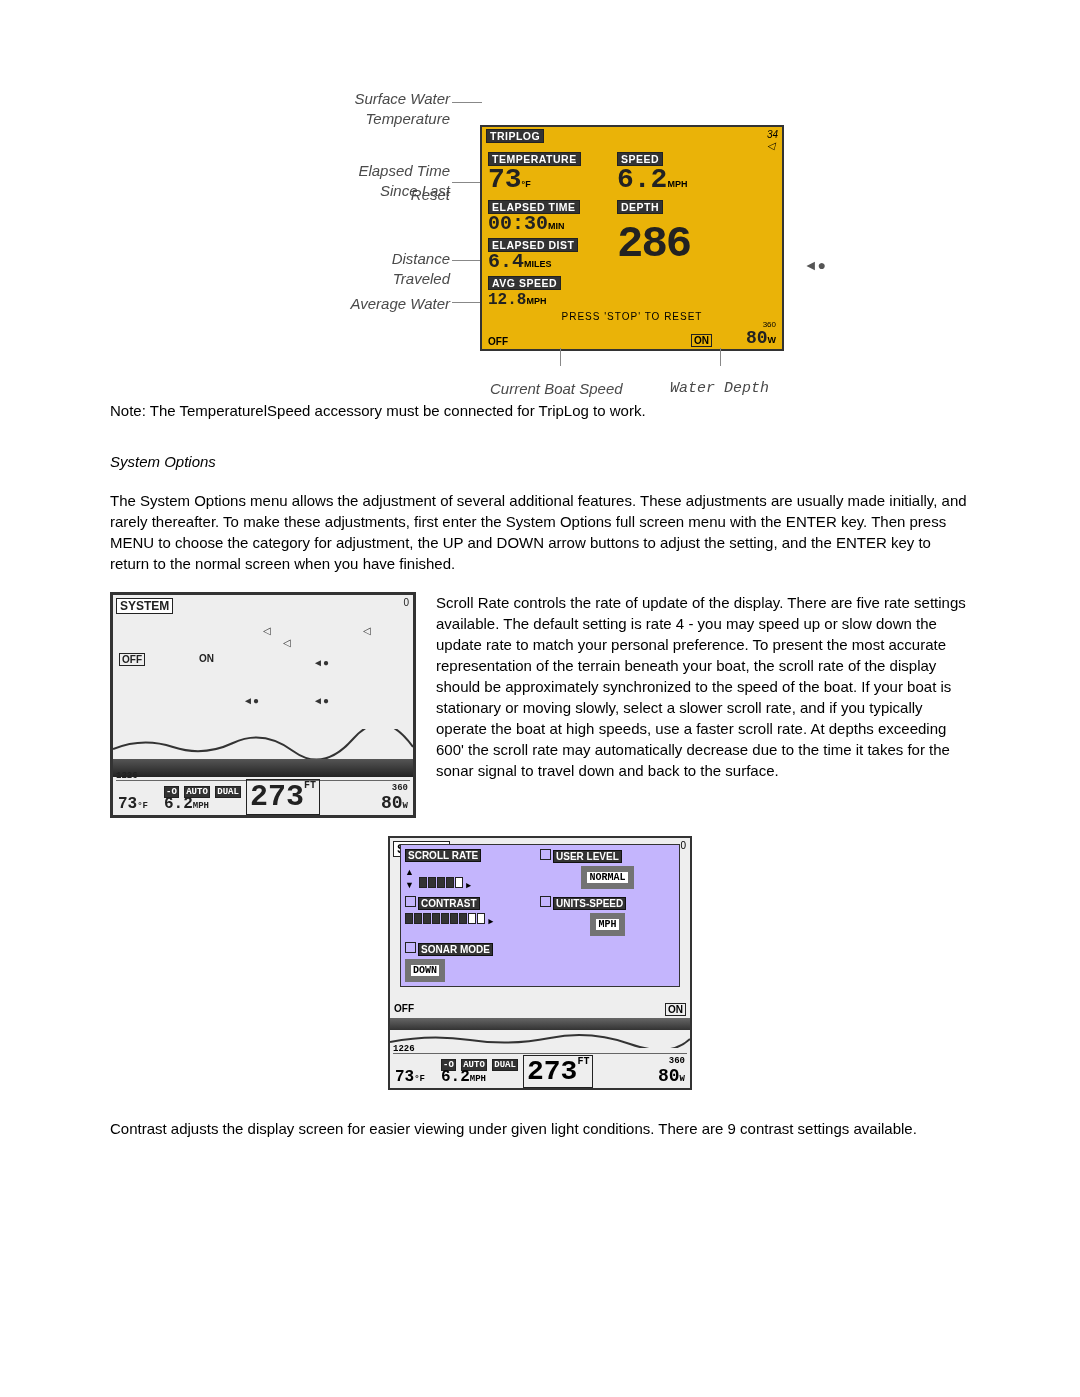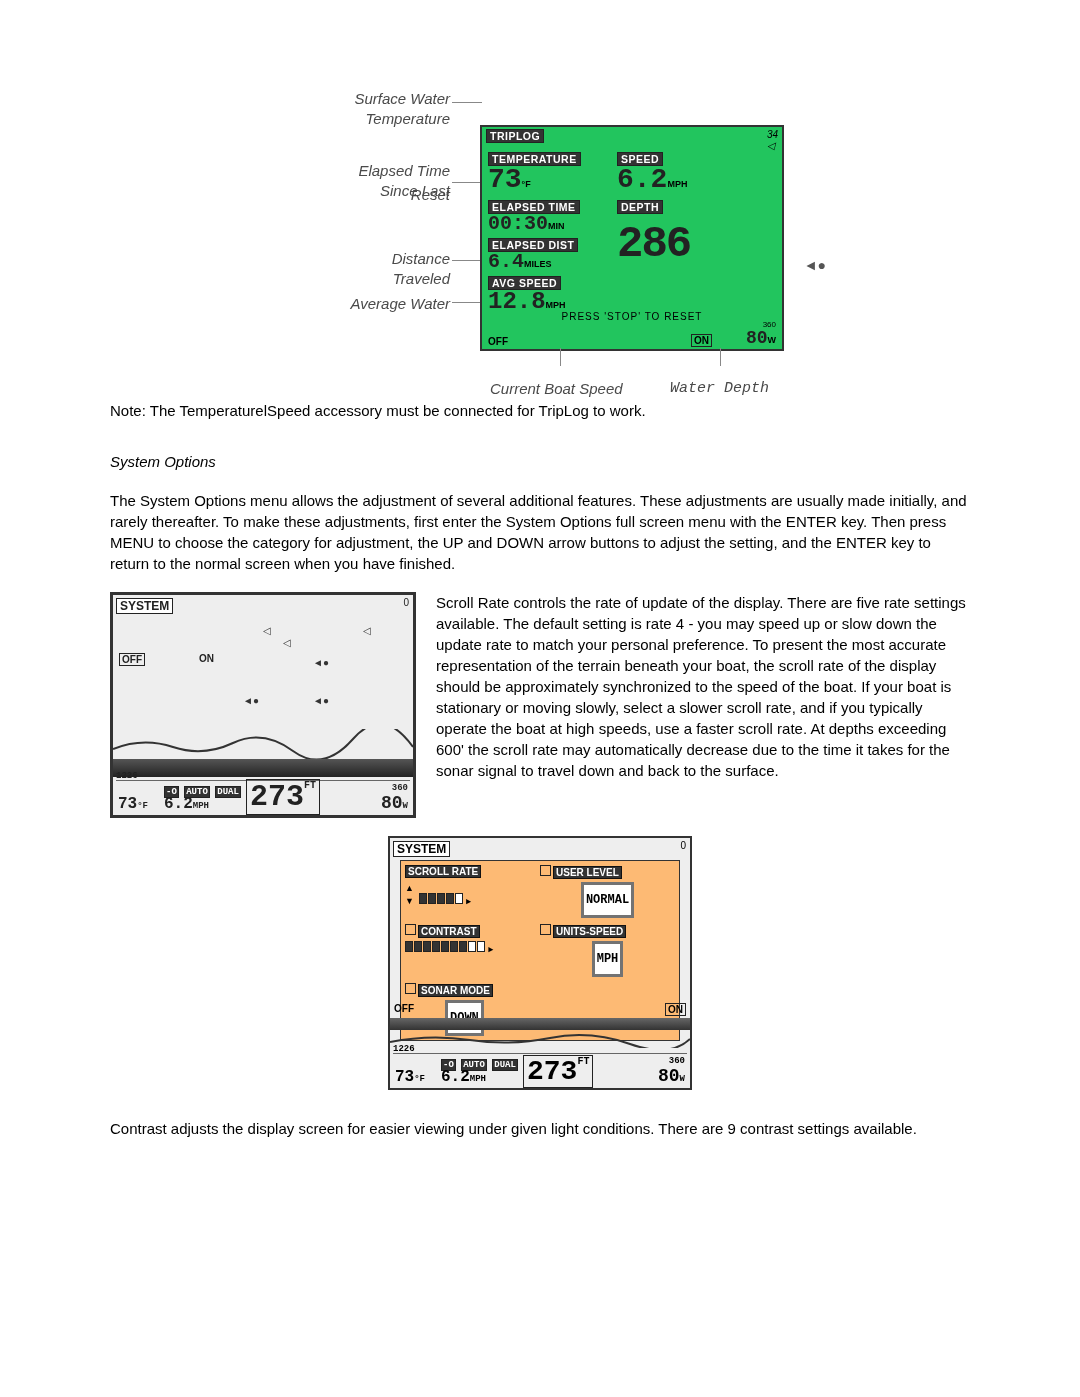--- a/index.html
+++ b/index.html
@@ -35,21 +35,21 @@
     left: 0; bottom: 0; width: 100%;
     font-style: italic; color: #4a4a4a;
   }
   .triplog-labels-bottom span { position: absolute; top: 0; }
 
   .lcd {
     position: absolute;
     left: 290px; top: 35px;
     width: 300px; height: 222px;
     border: 2px solid #333;
-    background: #22c55e;
+    background: #eab308;
     font-family: "Arial Black", Arial, sans-serif;
   }
   .lcd .lab {
     font-family: Arial, sans-serif;
     font-weight: bold;
     font-size: 10.5px;
     letter-spacing: .5px;
     background: #333; color: #fff;
     padding: 0 3px;
     display: inline-block;
@@ -110,33 +110,33 @@
     position:relative;
     font-family: Arial, sans-serif;
   }
   .opt-fig .hdr {
     position:absolute; top:3px; left:3px;
     font-weight:bold; font-size:12px;
     border:1.5px solid #222; padding:0 3px;
     background:#fff;
   }
   .opt-box {
-    position:absolute; top:22px; left:10px; right:10px;
+    position:absolute; top:6px; left:10px; right:10px;
     border:1.5px solid #333; padding:4px;
-    background:#fdba74;
+    background:#c4b5fd;
   }
   .opt-row { display:flex; font-size:10px; font-weight:bold; }
   .opt-row .half { width:50%; }
   .opt-row .tag {
     background:#333; color:#fff; padding:0 2px; margin-right:3px;
     display:inline-block; border:1px solid #111;
   }
   .opt-row .val {
-    display:inline-block; border:3px solid #737373; padding:8px 2px; background:#fff;
-    font-family:"Courier New",monospace; font-size:12px;
+    display:inline-block; border:6px solid #737373; padding:0 2px; background:#fff;
+    font-family:"Courier New",monospace; font-size:10px;
   }
   .slider { display:inline-block; }
   .slider .seg {
     display:inline-block; width:6px; height:9px;
     border:1px solid #222; margin-right:1px; background:#fff;
   }
   .slider .seg.f { background:#333; }
   .opt-fig .footer {
     position:absolute; left:3px; right:3px; bottom:2px; height:32px;
     border-top:1px solid #666;
@@ -200,21 +200,21 @@
       <span class="digits" style="font-size:44px; letter-spacing:-2px;margin-top:8px;">286</span>
     </div>
 
     <div style="position:absolute; top:108px; left:6px;">
       <span class="lab">ELAPSED DIST</span><br>
       <span class="digits" style="font-size:20px;">6.4</span><span class="u">MILES</span>
     </div>
 
     <div style="position:absolute; top:146px; left:6px;">
       <span class="lab">AVG SPEED</span><br>
-      <span class="digits" style="font-size:24px;">12.8</span><span class="u">MPH</span>
+      <span class="digits" style="font-size:16px;">12.8</span><span class="u">MPH</span>
     </div>
 
     <div style="position:absolute; top:184px; left:0; right:0; text-align:center; font-size:10px; letter-spacing:1px;">PRESS 'STOP' TO RESET</div>
 
     <div style="position:absolute; bottom:2px; left:6px; font-size:10px; font-weight:bold;">OFF</div>
     <div style="position:absolute; bottom:2px; right:70px; font-size:10px; font-weight:bold; border:1px solid #222; padding:0 2px;">ON</div>
     <div style="position:absolute; bottom:2px; right:6px; font-size:11px;">
       <div style="font-size:8px; text-align:right;">360</div>
       <span class="digits" style="font-size:18px;">80</span><span class="u">W</span>
     </div>
@@ -320,21 +320,21 @@
       </div>
       <div class="half" style="text-align:center;">
         <span class="val">MPH</span>
       </div>
     </div>
     <div class="opt-row">
       <div class="half">
         <span style="display:inline-block;width:9px;height:9px;border:1px solid #222;margin-right:2px;"></span><span class="tag">SONAR MODE</span>
       </div>
     </div>
-    <div class="opt-row" style="margin-top:3px;margin-left:40px;">
+    <div class="opt-row" style="margin-top:3px;">
       <div class="half">
         <span class="val">DOWN</span>
       </div>
     </div>
   </div>
 
   <div class="off-on-row">
     <span>OFF</span>
     <span style="border:1px solid #222; padding:0 2px;">ON</span>
   </div>

